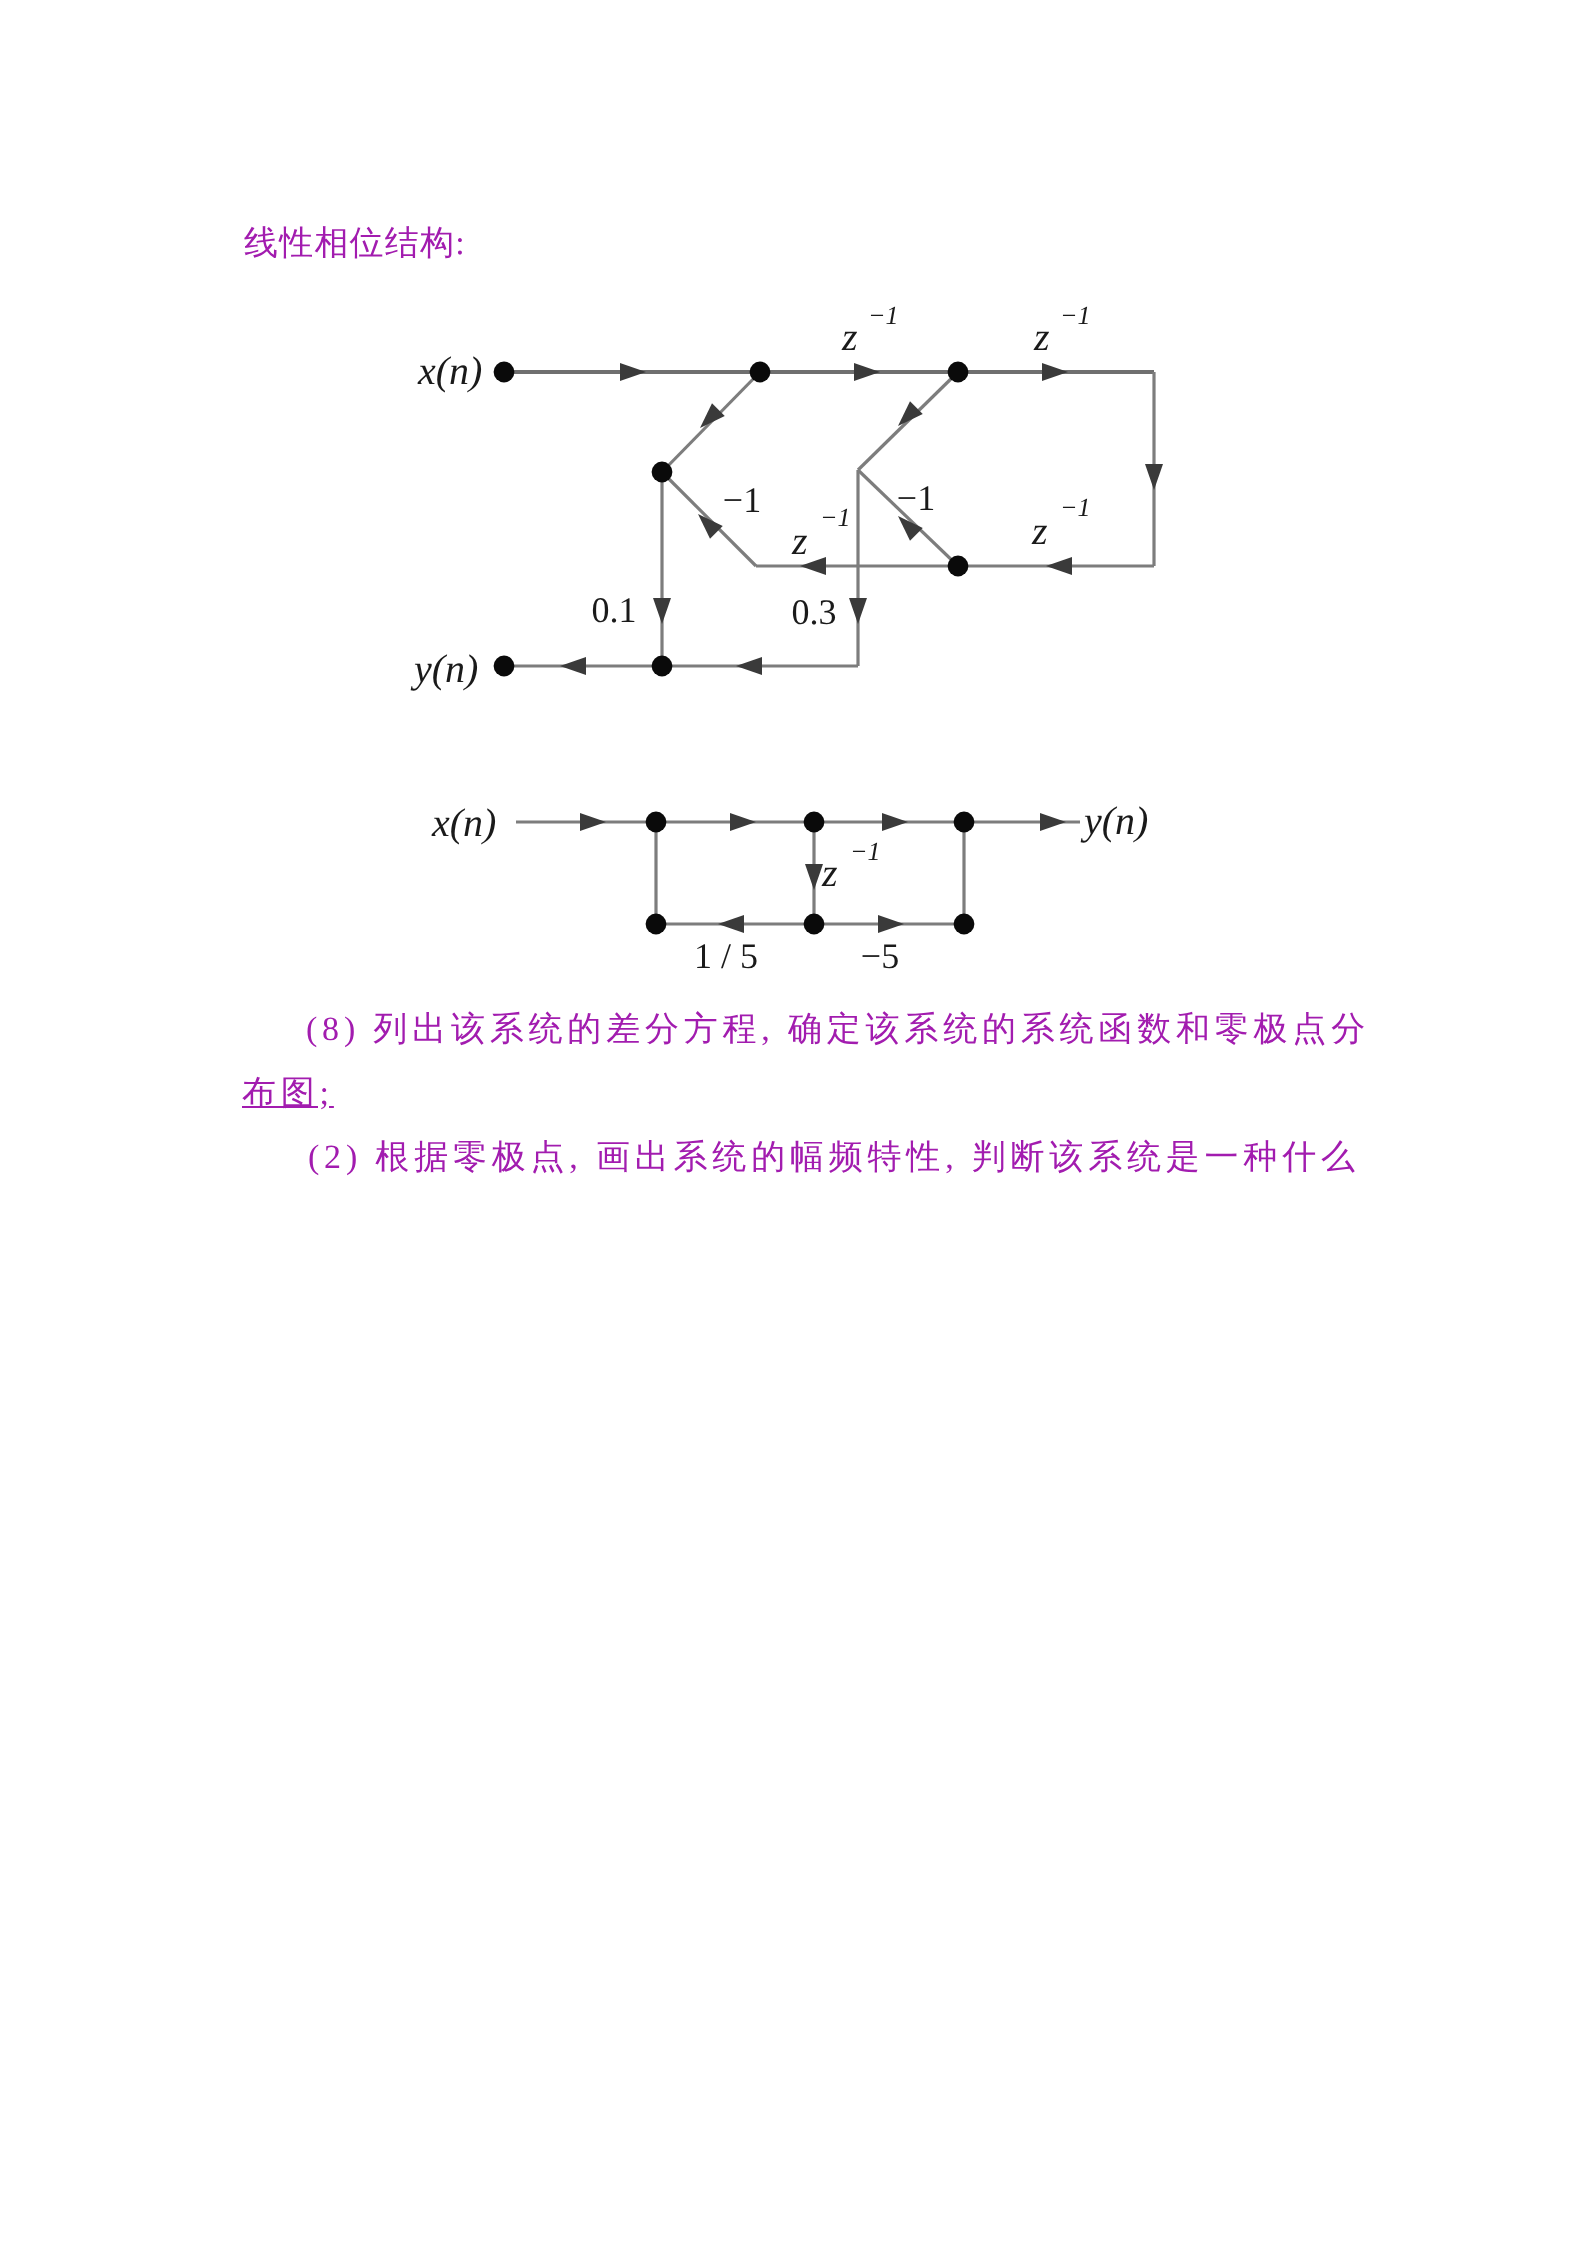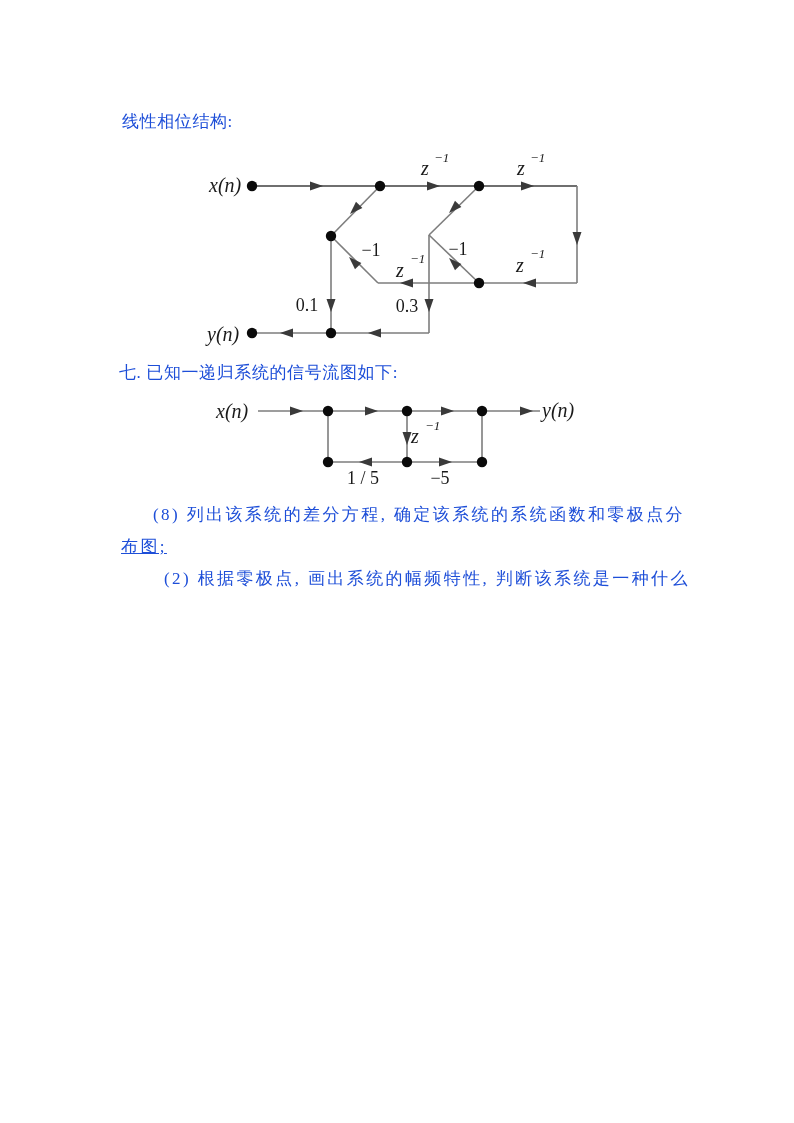--- a/index.html
+++ b/index.html
@@ -14,21 +14,21 @@
     background: #ffffff;
     overflow: hidden;
     font-family: "Liberation Serif", "DejaVu Serif", serif;
     color: #1a1a1a;
   }
   .cn {
     position: absolute;
     font-size: 17px;
     line-height: 22px;
     white-space: nowrap;
-    color: #1d4ed8;
+    color: #a21caf;
   }
   .body-line {
     letter-spacing: 2.4px;
   }
   .heading-line {
     letter-spacing: 0.6px;
   }
   svg { position: absolute; overflow: visible; }
   svg text {
     font-family: "Liberation Serif", "DejaVu Serif", serif;
@@ -122,21 +122,20 @@
       <text class="math-var" x="516" y="272">z</text>
       <text class="math-sup" x="530" y="258">−1</text>
 
       <text class="math-num" x="371" y="256" text-anchor="middle">−1</text>
       <text class="math-num" x="458" y="255" text-anchor="middle">−1</text>
       <text class="math-num" x="307" y="311" text-anchor="middle">0.1</text>
       <text class="math-num" x="407" y="312" text-anchor="middle">0.3</text>
     </g>
   </svg>
 
-  <div class="cn heading-line" style="left:119px; top:362px;">七. 已知一递归系统的信号流图如下:</div>
 
   <svg style="left:195px; top:392px;" width="400" height="105" viewBox="195 392 400 105">
 
     <g>
       <line class="flow-line" x1="258" y1="411" x2="540" y2="411"></line>
       <line class="flow-line" x1="328" y1="411" x2="328" y2="462"></line>
       <line class="flow-line" x1="407" y1="411" x2="407" y2="462"></line>
       <line class="flow-line" x1="482" y1="411" x2="482" y2="462"></line>
       <line class="flow-line" x1="328" y1="462" x2="482" y2="462"></line>
     </g>
@@ -165,15 +164,15 @@
       <text class="math-var" x="542" y="417">y(n)</text>
       <text class="math-var" x="411" y="443">z</text>
       <text class="math-sup" x="425" y="430">−1</text>
       <text class="math-num" x="363" y="484" text-anchor="middle">1 / 5</text>
       <text class="math-num" x="440" y="484" text-anchor="middle">−5</text>
     </g>
   </svg>
 
   <div class="cn body-line" style="left:153px; top:504px;">(8) 列出该系统的差分方程, 确定该系统的系统函数和零极点分</div>
   <div class="cn body-line" style="left:121px; top:536px;text-decoration:underline;">布图;</div>
-  <div class="cn body-line" style="left:154px; top:568px;margin-left:10px;">(2) 根据零极点, 画出系统的幅频特性, 判断该系统是一种什么</div>
+  <div class="cn body-line" style="left:154px; top:568px;">(2) 根据零极点, 画出系统的幅频特性, 判断该系统是一种什么</div>
 
 </div>
 
 </body></html>

